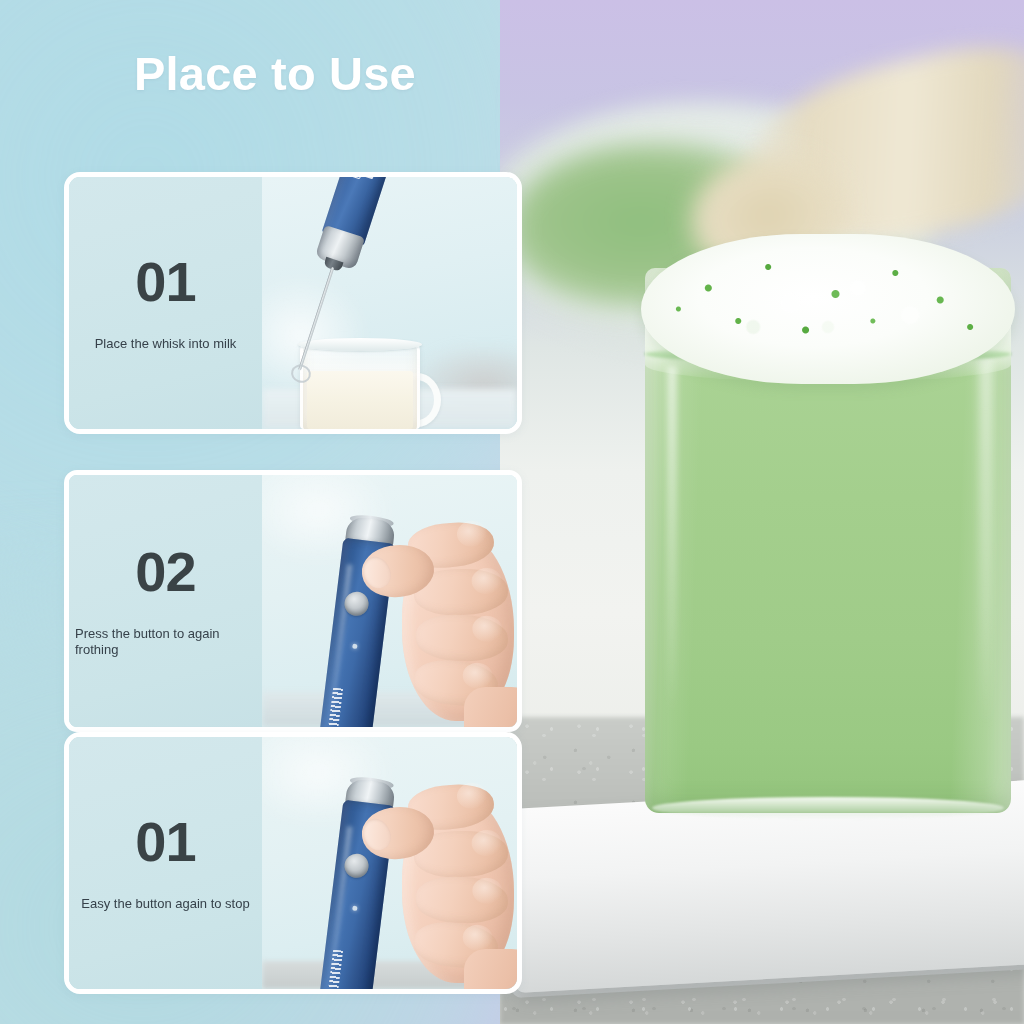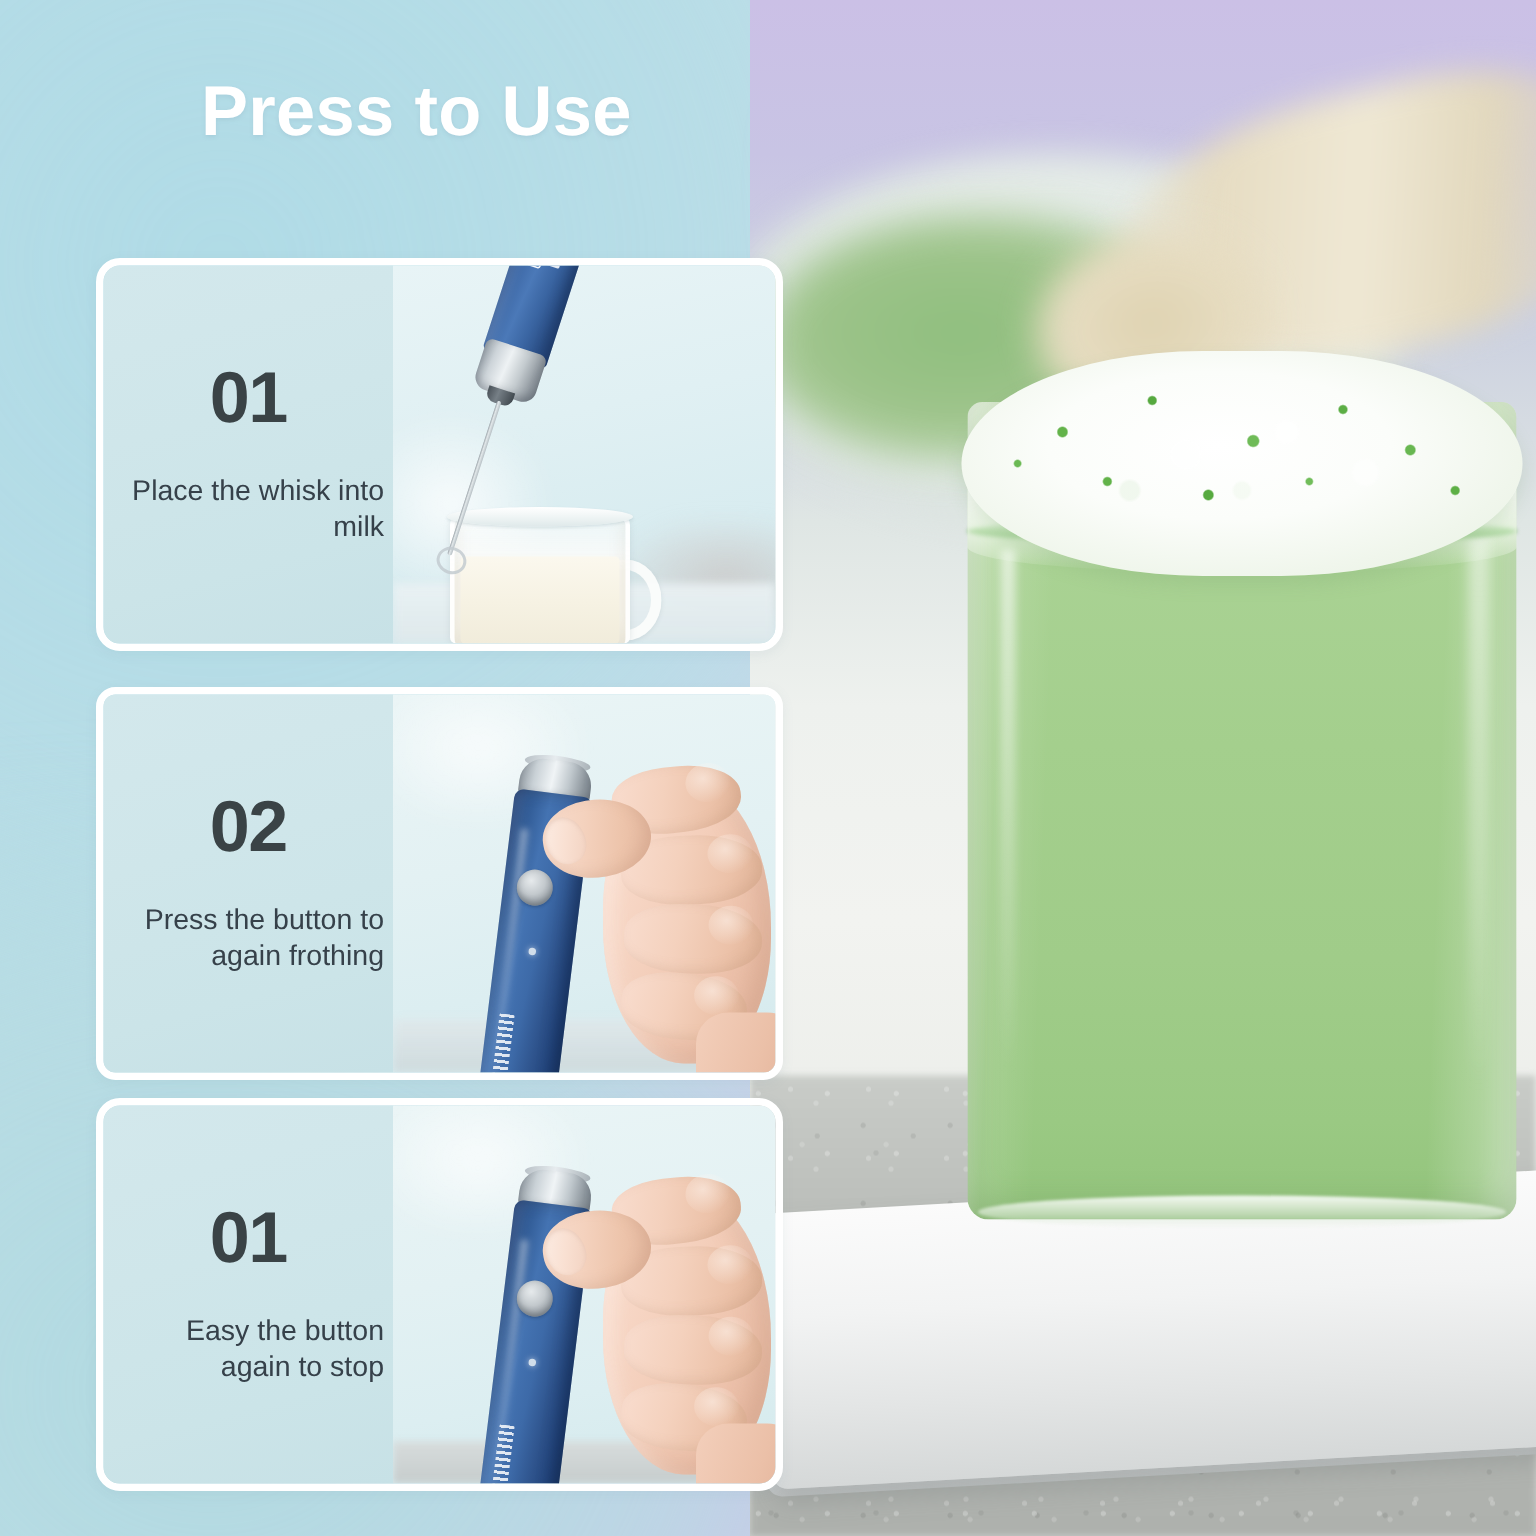--- a/index.html
+++ b/index.html
@@ -275,47 +275,47 @@
     width: 458px;
     height: 262px;
     border: 5px solid #ffffff;
     border-radius: 16px;
     overflow: hidden;
     display: flex;
     box-sizing: border-box;
     box-shadow: 0 2px 8px rgba(120,150,165,.1);
   }
   #card1 { top: 172px; }
-  #card2 { top: 458px; border-radius: 13px; }
+  #card2 { top: 470px; border-radius: 13px; }
   #card3 { top: 732px; }
 
   .card-left {
     width: 193px;
     flex: 0 0 193px;
     background: linear-gradient(165deg, #d3e8ec 0%, #cfe6ea 40%, #cbe4e8 75%, #c7e1e6 100%);
     display: flex;
     flex-direction: column;
     align-items: center;
     justify-content: center;
     padding: 0 6px;
     box-sizing: border-box;
   }
   .step-num {
-    font-size: 48px;
+    font-size: 56px;
     font-weight: 700;
     color: #3a4346;
     line-height: 1;
     letter-spacing: -1px;
     margin-bottom: 26px;
   }
   .step-text {
-    font-size: 19px;
+    font-size: 13px;
     font-weight: 500;
     color: #36414a;
-    text-align: right;
+    text-align: left;
     line-height: 1.25;
   }
   .card-right {
     flex: 1;
     position: relative;
     overflow: hidden;
     background: linear-gradient(160deg, #e4f2f4 0%, #ddeff2 45%, #d6ebef 100%);
   }
 
   
@@ -620,21 +620,21 @@
       <div class="mug-hilite-r"></div>
       <div class="mug-green-rim"></div>
       <div class="mug-foam-skirt"></div>
       <div class="mug-foam"></div>
       <div class="mug-foam-bub"></div>
       <div class="mug-foam-spec"></div>
       <div class="mug-base-shine"></div>
     </div>
   </div>
 
-  <div class="title">Press to Use</div>
+  <div class="title">Place to Use</div>
 
   <div class="card" id="card1">
     <div class="card-left">
       <div class="step-num">01</div>
       <div class="step-text">Place the whisk into milk</div>
     </div>
     <div class="card-right">
       <div class="c1-bg"></div>
       <div class="c1-blur-l"></div>
       <div class="c1-blur-r"></div>

